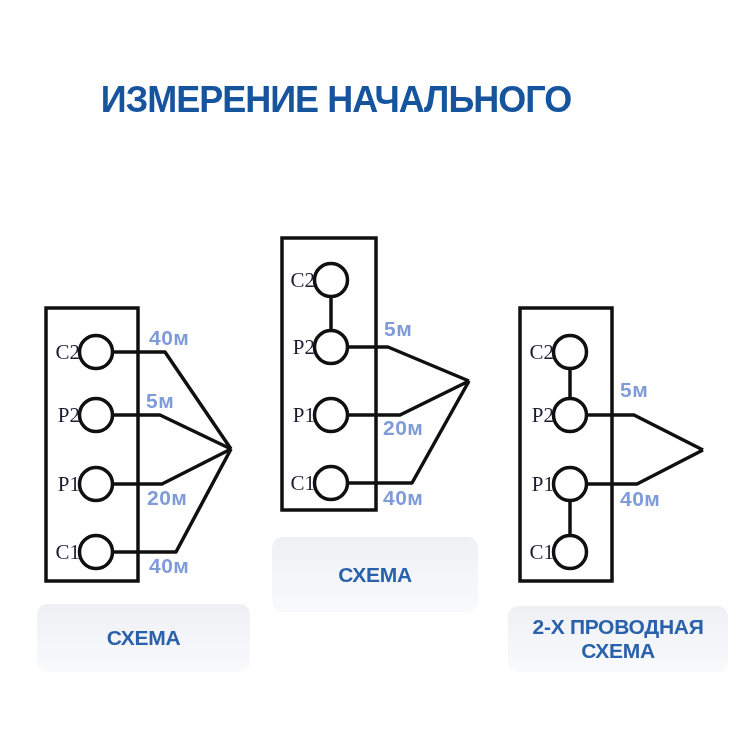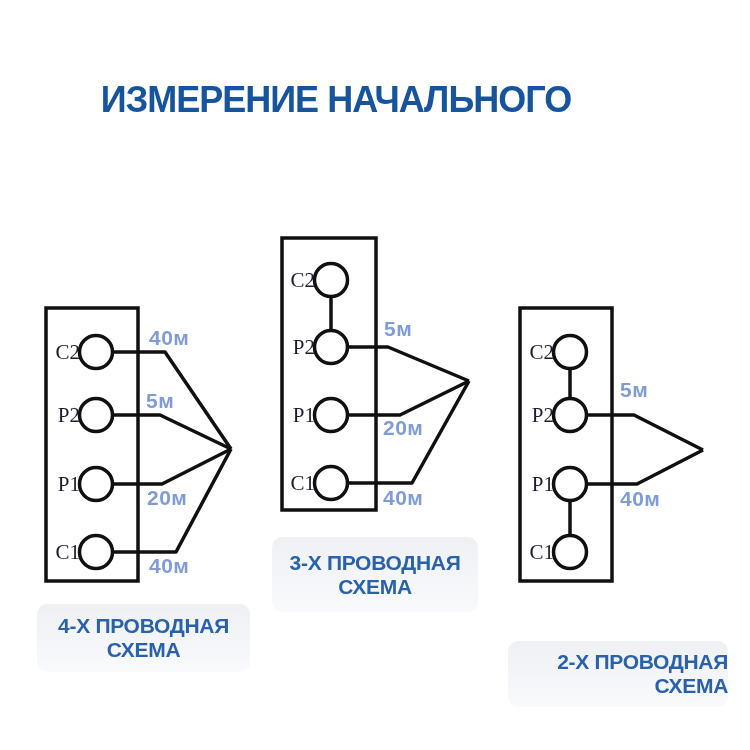--- a/index.html
+++ b/index.html
@@ -43,21 +43,21 @@
     font-weight:bold;
     font-size:21px;
     line-height:24px;
     text-align:center;
     display:flex;flex-direction:column;justify-content:center;
     letter-spacing:-0.3px;
   }
   .caption span{display:block;}
   .caption.c1{left:37px;top:604px;width:213px;height:68px;}
   .caption.c2{left:272px;top:537px;width:206px;height:75px;}
-  .caption.c3{left:508px;top:641px;width:220px;height:66px;align-items:flex-end;}
+  .caption.c3{left:508px;top:606px;width:220px;height:66px;}
 </style>
 </head>
 <body>
 
 <h1 class="title">
   <span>ИЗМЕРЕНИЕ НАЧАЛЬНОГО</span>
 </h1>
 
 <svg class="canvas" width="750" height="750" viewBox="0 0 750 750">
 
@@ -113,25 +113,23 @@
     <text class="terminal-label" x="554" y="359" text-anchor="end">C2</text>
     <text class="terminal-label" x="554" y="422" text-anchor="end">P2</text>
     <text class="terminal-label" x="554" y="491" text-anchor="end">P1</text>
     <text class="terminal-label" x="554" y="559" text-anchor="end">C1</text>
     <text class="wire-label" x="620" y="397">5м</text>
     <text class="wire-label" x="620" y="506">40м</text>
   </g>
 </svg>
 
 <div class="caption c1">
-  <span>4-Х ПРОВОДНАЯ</span>
   <span>СХЕМА</span>
 </div>
 
 <div class="caption c2">
-  <span>3-Х ПРОВОДНАЯ</span>
   <span>СХЕМА</span>
 </div>
 
 <div class="caption c3">
   <span>2-Х ПРОВОДНАЯ</span>
   <span>СХЕМА</span>
 </div>
 
 </body></html>

